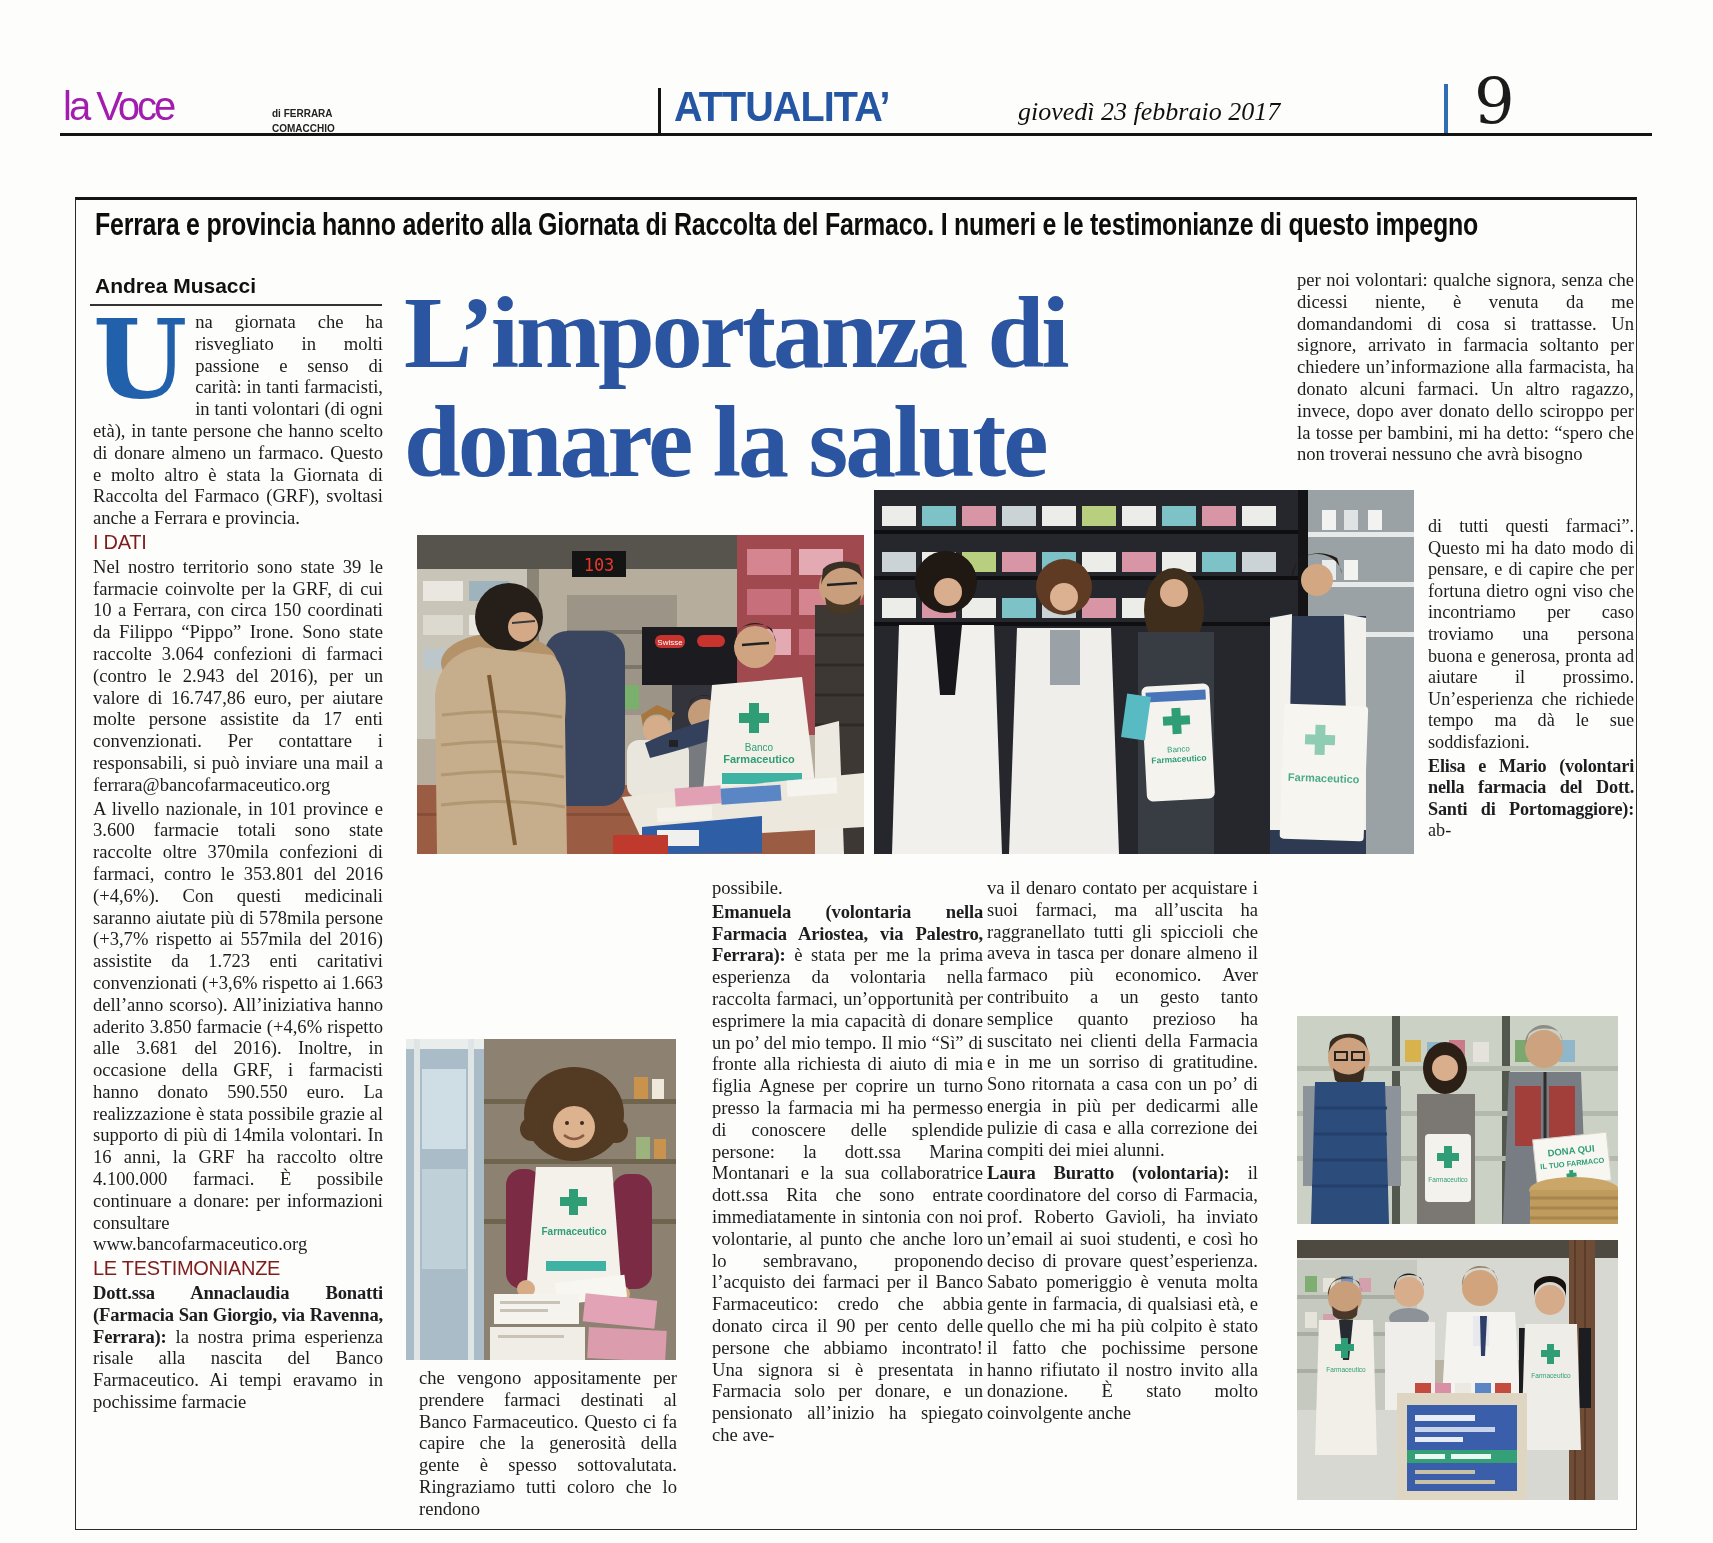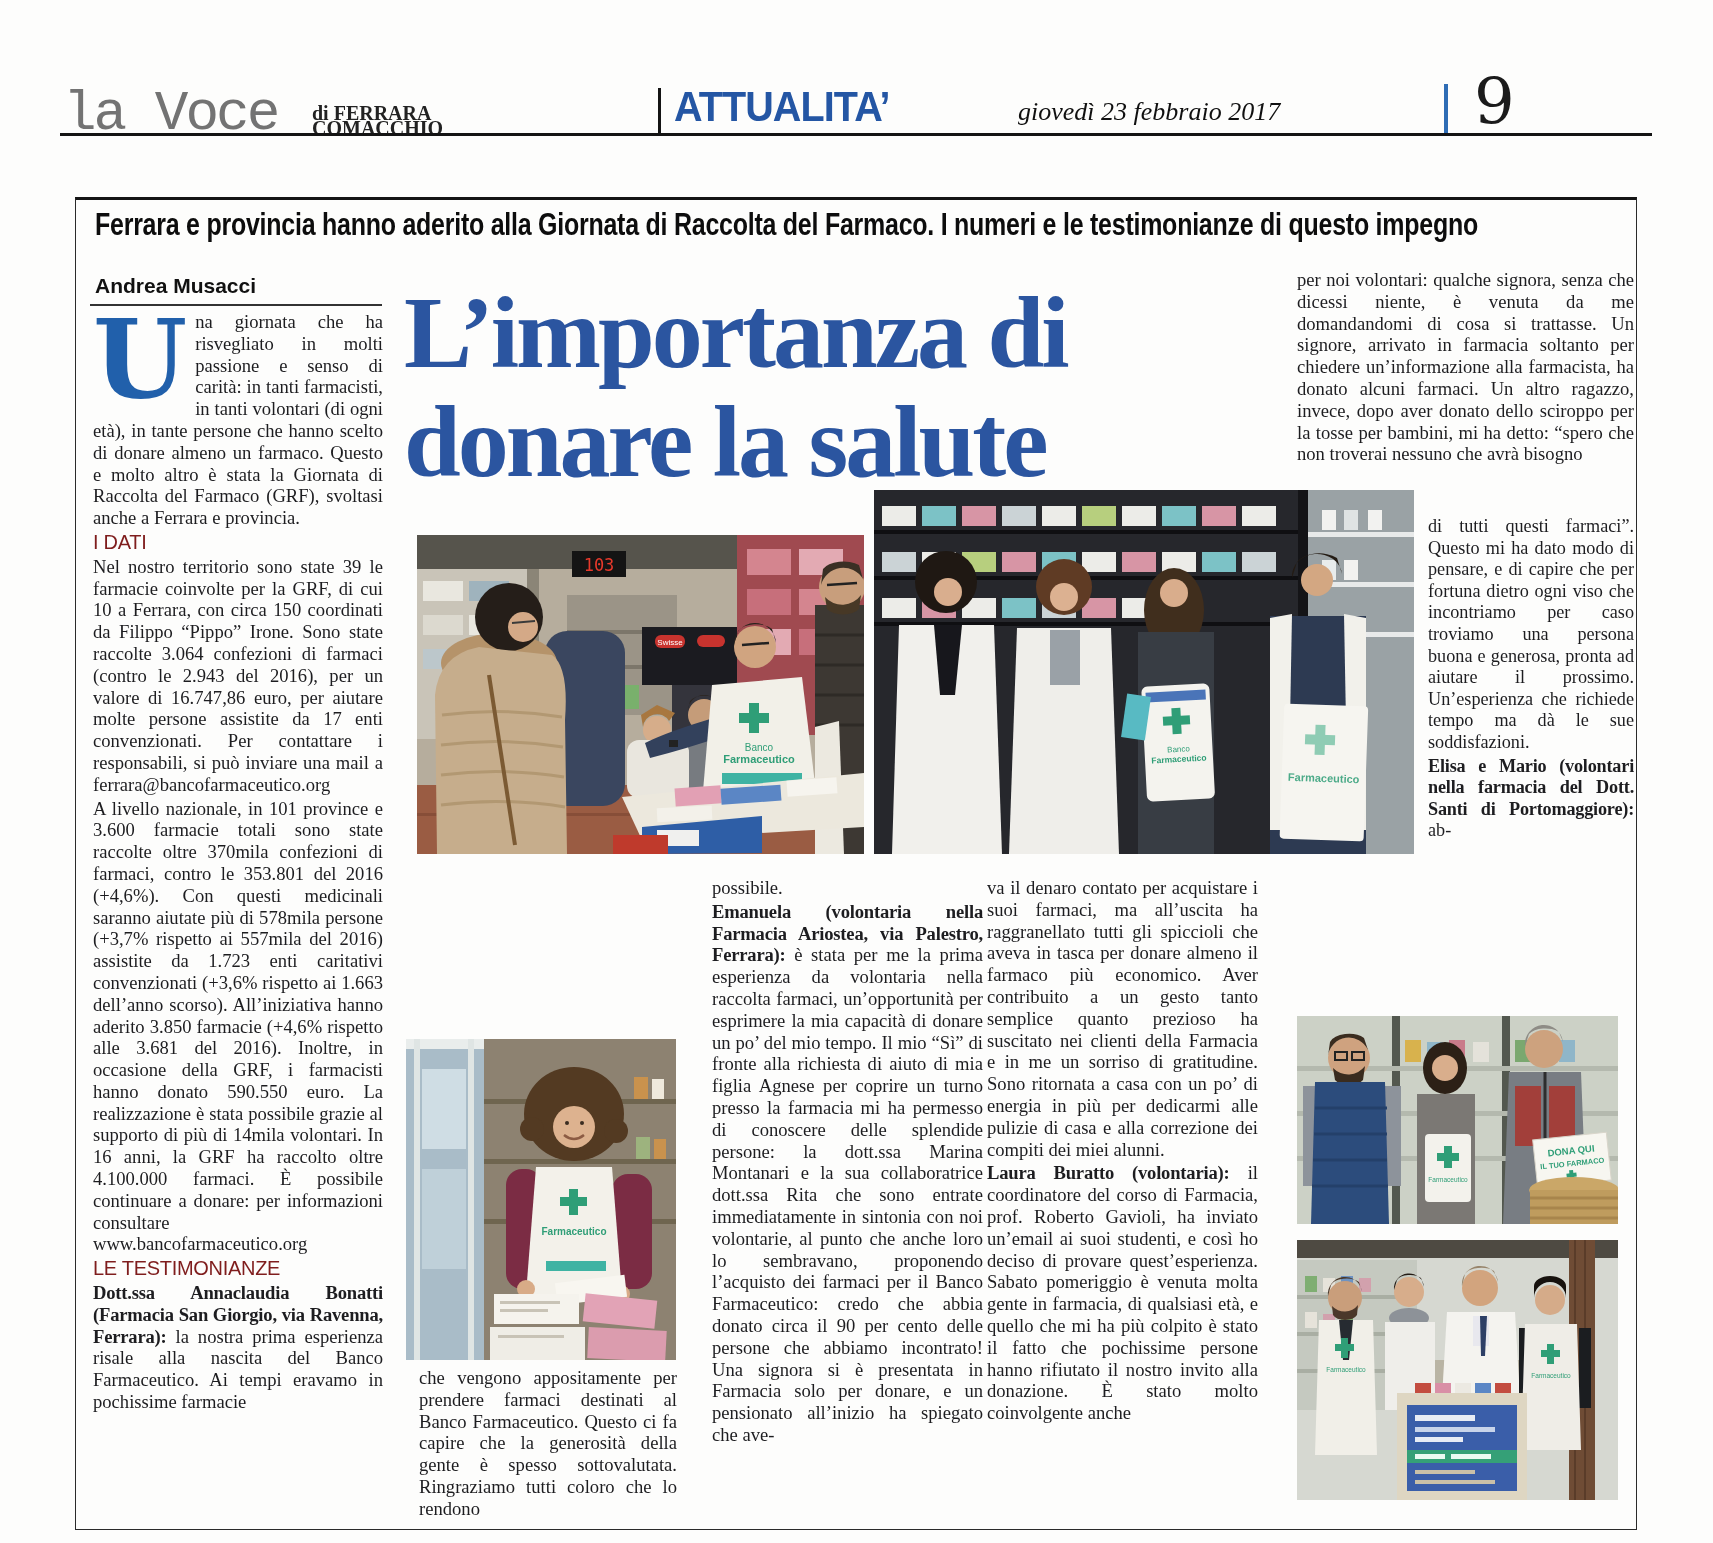--- a/index.html
+++ b/index.html
@@ -1,22 +1,22 @@
 <!DOCTYPE html>
 <html><head>
 <meta charset="utf-8">
 <style>
   html,body{margin:0;padding:0;background:#e9e9e7;}
   .page{position:relative;width:1713px;height:1543px;background:#fdfdfc;overflow:hidden;
         font-family:"Liberation Serif",serif;color:#1d1d20;}
   .abs{position:absolute;}
   
-  .masthead-title{font-family:Liberation Mono, monospace;font-size:56px;letter-spacing:-3px;color:#737373;line-height:1;}
-  .masthead-sub{font-family:Liberation Serif, serif;font-size:20px;font-weight:bold;color:#222;
-                line-height:15px;letter-spacing:0;margin-left:40px;}
+  .masthead-title{font-family:Liberation Sans, sans-serif;font-size:40px;letter-spacing:-3px;color:#a21caf;line-height:1;}
+  .masthead-sub{font-family:Liberation Sans, sans-serif;font-size:10px;font-weight:bold;color:#222;
+                line-height:15px;letter-spacing:0;}
   .section-title{font-family:"Liberation Sans",sans-serif;font-weight:bold;font-size:43px;color:#2456a4;
                  white-space:nowrap;transform:scaleX(.92);transform-origin:left center;letter-spacing:-1px;}
   .vbar-black{background:#141414;}
   .vbar-blue{background:#2f6db5;}
   .date{font-size:26px;color:#101010;font-style:italic;}
   .pagenum{font-family:"DejaVu Serif",serif;font-size:64px;color:#1b1b1b;line-height:1;}
   .hrule{background:#141414;}
   
   .article-box{border:1px solid #2a2a2a;border-top:3px solid #151515;}
   .strapline{font-family:"Liberation Sans",sans-serif;font-weight:bold;font-size:32px;color:#0d0d0d;

